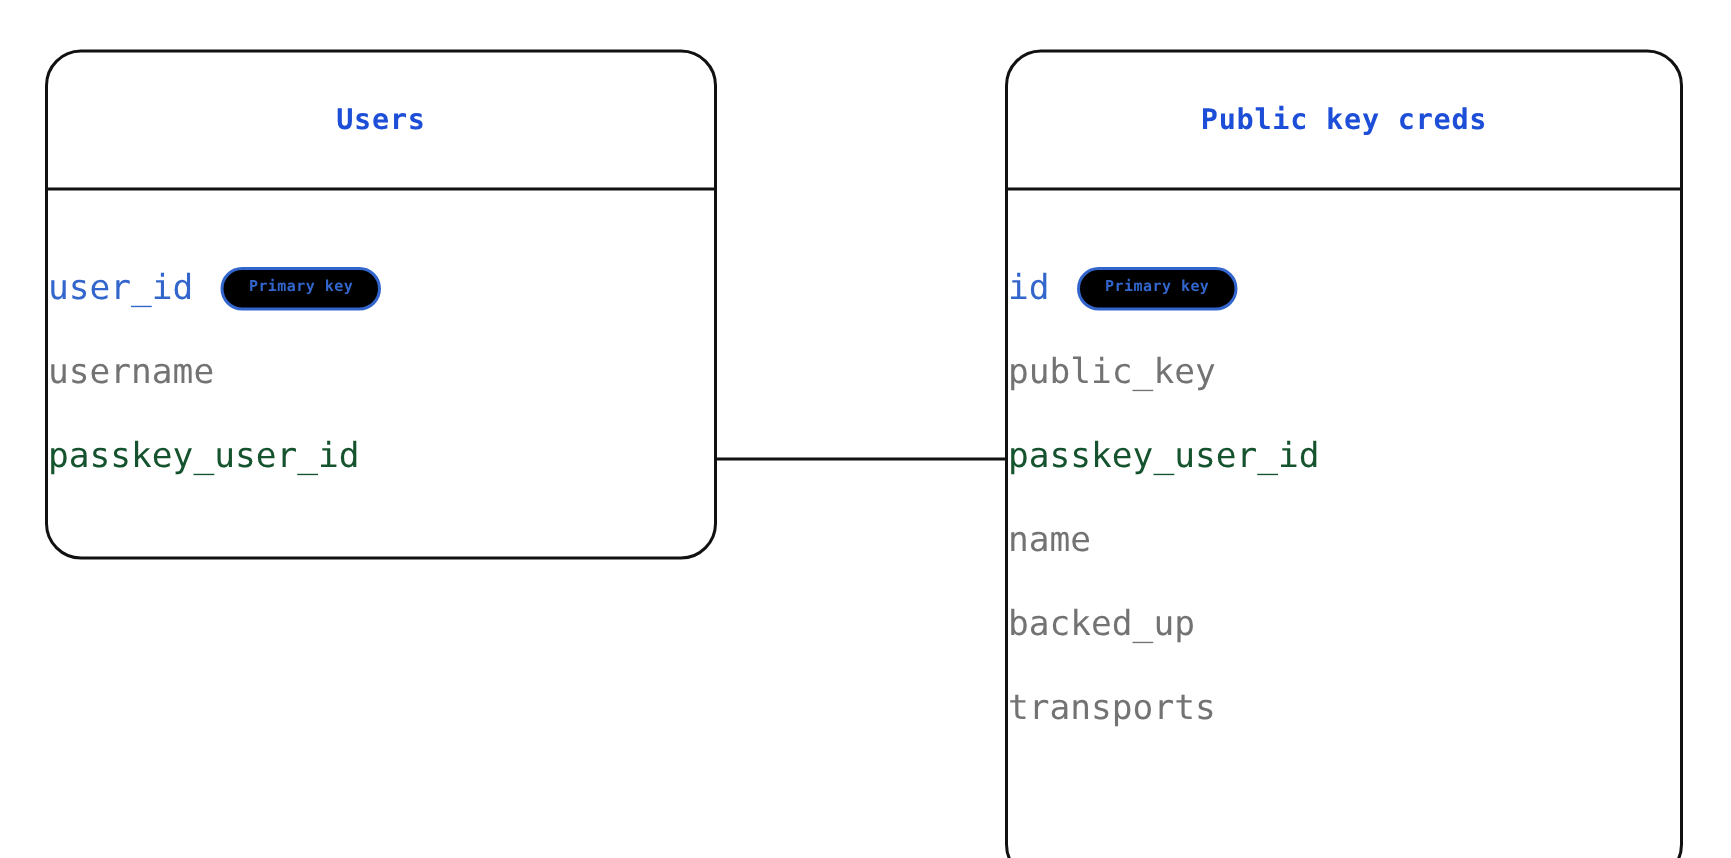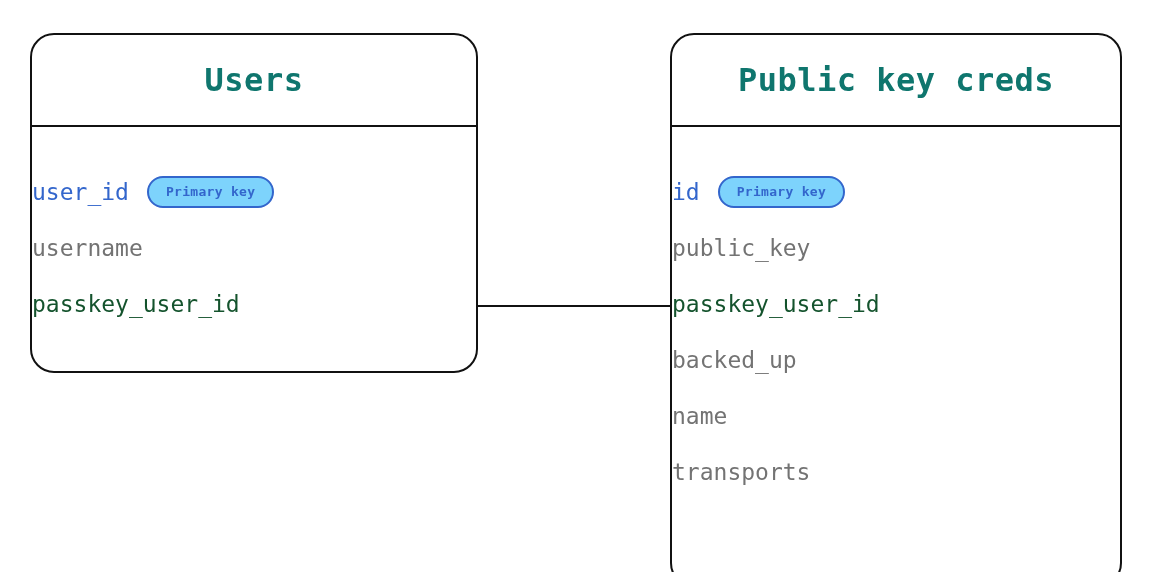--- a/index.html
+++ b/index.html
@@ -41,23 +41,23 @@
     border-bottom: 2px solid #111111;
     display: flex;
     align-items: center;
     justify-content: center;
     padding: 0 14px;
   }
 
   .entity-title {
     font-family: "DejaVu Sans Mono", "Liberation Mono", monospace;
     font-weight: bold;
-    font-size: 32px;
+    font-size: 19px;
     letter-spacing: 0.5px;
-    color: #0f766e;
+    color: #1d4ed8;
     white-space: nowrap;
     line-height: 1;
   }
 
   .entity-fields {
     flex: 1 1 auto;
     padding: 37px 0 0 0;
     display: flex;
     flex-direction: column;
   }
@@ -83,25 +83,25 @@
 
   
   .field-badge {
     margin-left: 18px;
     box-sizing: border-box;
     border: 2px solid #3366CC;
     border-radius: 999px;
     color: #3366CC;
     font-family: "DejaVu Sans Mono", "Liberation Mono", monospace;
     font-weight: bold;
-    font-size: 13px;
+    font-size: 10px;
     letter-spacing: 0.3px;
     line-height: 1;
     padding: 7px 17px 8px 17px;
-    background: #7dd3fc;
+    background: #000000;
     white-space: nowrap;
   }
 
   
   .connector {
     position: absolute;
     background: #111111;
     height: 2px;
   }
 
@@ -152,25 +152,25 @@
 
       <div class="field-row">
         <span class="field-name role-plain">public_key</span>
       </div>
 
       <div class="field-row">
         <span class="field-name role-fk">passkey_user_id</span>
       </div>
 
       <div class="field-row">
-        <span class="field-name role-plain">backed_up</span>
+        <span class="field-name role-plain">name</span>
       </div>
 
       <div class="field-row">
-        <span class="field-name role-plain">name</span>
+        <span class="field-name role-plain">backed_up</span>
       </div>
 
       <div class="field-row">
         <span class="field-name role-plain">transports</span>
       </div>
 
     </div>
   </div>
 
 </div>

